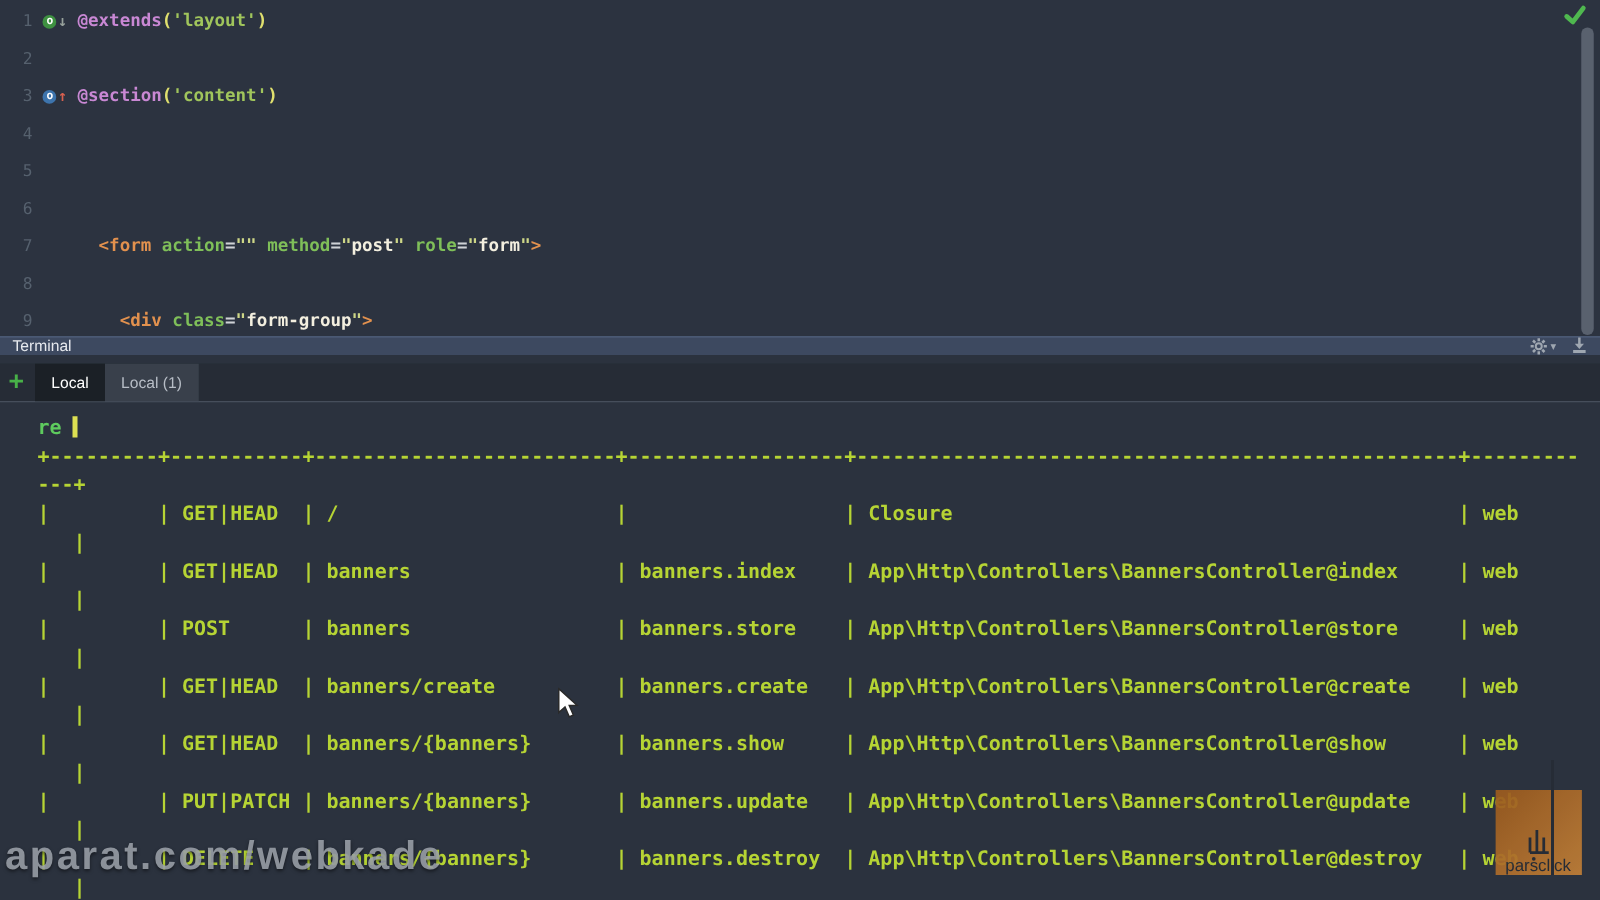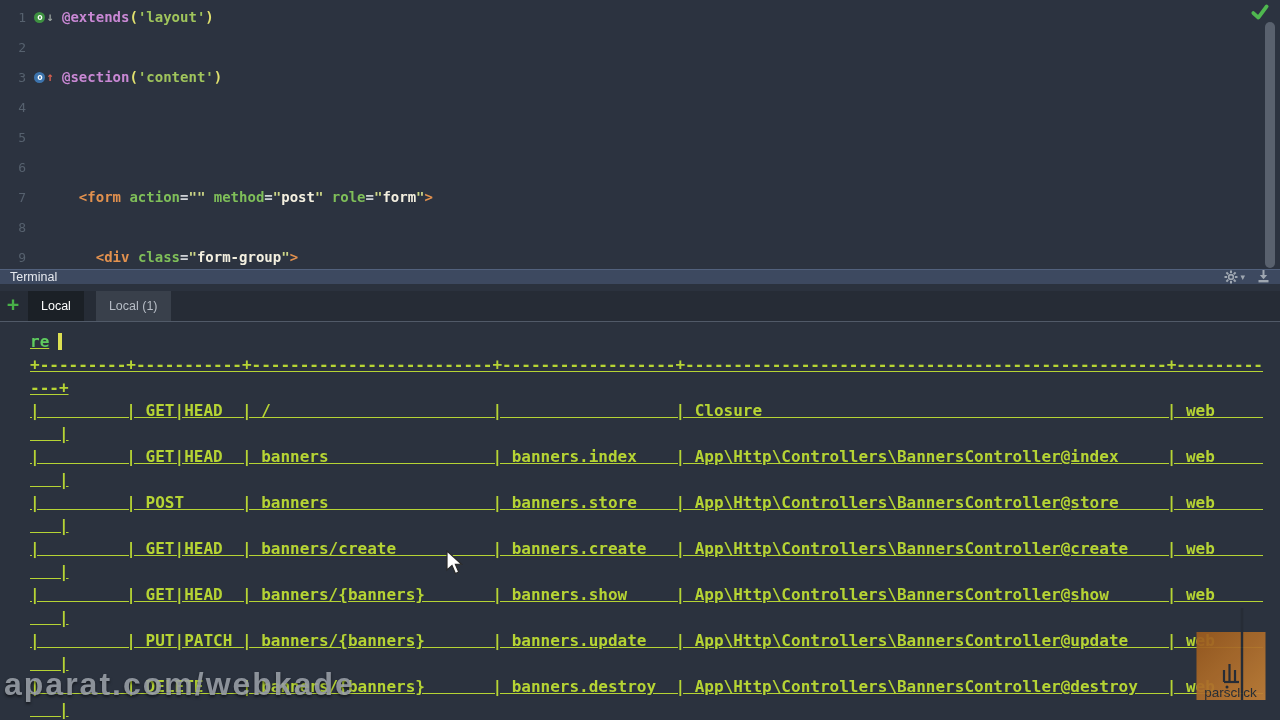--- a/index.html
+++ b/index.html
@@ -40,30 +40,30 @@
               border-top:1px solid #52617d;box-sizing:border-box;display:flex;align-items:center;
               color:#e6e9ee;font-size:12.5px;padding:0 10px;}
   .tt-icons{margin-left:auto;display:flex;align-items:center;gap:12px;}
   .gear-wrap{display:flex;align-items:center;gap:2px;color:#9fa7b1;font-size:9px;}
 
   
   .term-panel{position:absolute;top:291px;left:0;width:1280px;height:429px;background:#262c36;}
   .tabs-row{height:30px;display:flex;align-items:stretch;padding-left:28px;
             border-bottom:1px solid #515a68;background:#262c36;box-sizing:content-box;}
   .tab{display:flex;align-items:center;padding:0 13px;font-size:12.5px;color:#b7bdc6;
-       background:#39404b;margin-right:12px;cursor:default;}
+       background:#39404b;margin-right:0;cursor:default;}
   .tab.active{background:#1b2026;color:#ffffff;}
   .lt-plus{position:absolute;left:7px;top:3px;color:#48b148;font-size:20px;font-weight:bold;
            line-height:20px;font-family:"DejaVu Sans Mono",monospace;}
   .lt-x{position:absolute;left:7px;top:36px;color:#d9545f;font-size:19px;font-weight:bold;line-height:18px;
         font-family:"DejaVu Sans",sans-serif;}
   .console{position:absolute;left:0;top:31px;width:1280px;height:398px;background:#2b323e;
            margin:0;padding:8px 0 0 30px;box-sizing:border-box;overflow:hidden;
            font-family:"DejaVu Sans Mono",monospace;font-size:16px;line-height:23px;font-weight:bold;
-           color:#b6d434;text-decoration:underline;}
+           color:#b6d434;}
   .tline{white-space:pre;height:23px;}
   .prompt{color:#5ecb5e;}
   .cursor{display:inline-block;width:4px;height:17px;background:#dde052;vertical-align:-3px;margin-left:9px;}
 
   
   .watermark{position:absolute;left:4px;top:666px;font-size:32px;font-weight:bold;letter-spacing:2px;
              color:rgba(160,166,174,0.85);text-shadow:0 2px 3px rgba(0,0,0,0.5);z-index:40;}
   .logo{position:absolute;left:1196px;top:598px;z-index:41;opacity:0.93;}
   .mouse{position:absolute;left:446px;top:550px;z-index:50;}
 </style>

